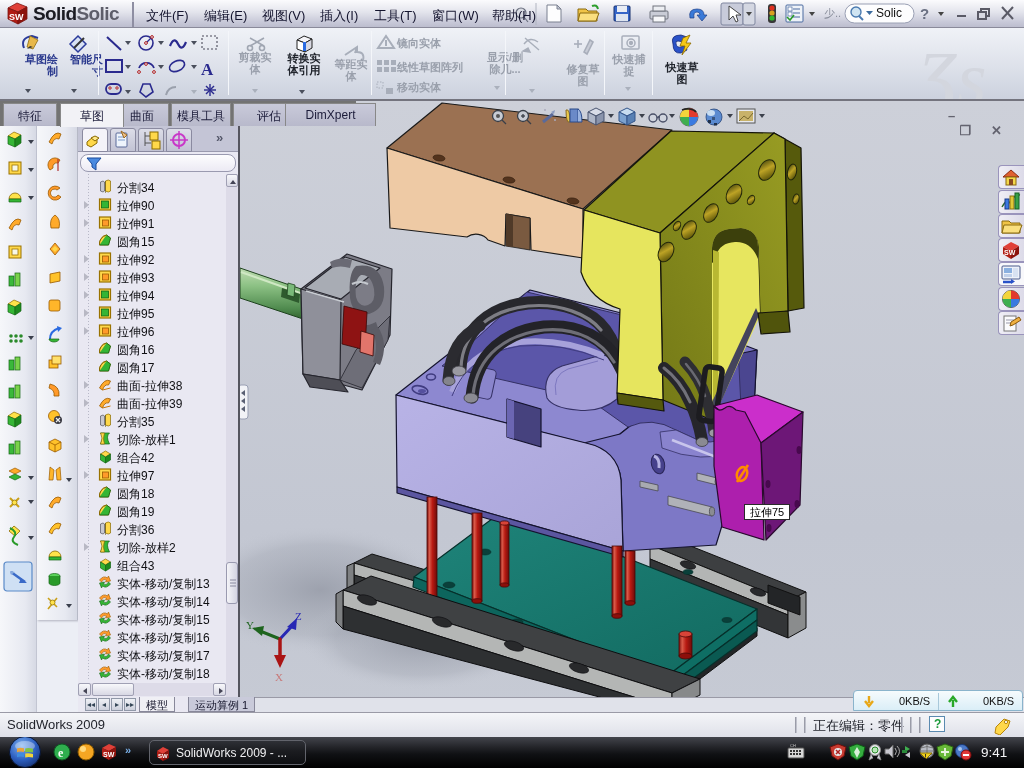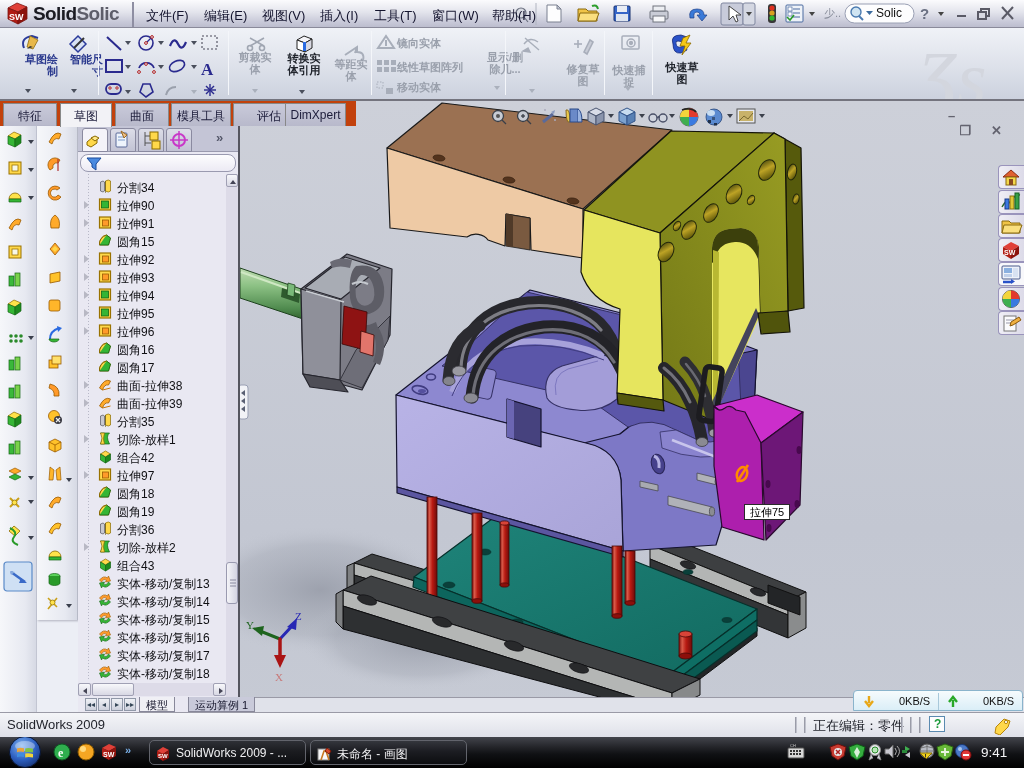--- a/index.html
+++ b/index.html
@@ -19,21 +19,21 @@
 #cmdbar { left:0; top:28px; width:1024px; height:73px;
   background:linear-gradient(#f0f2f7, #dde1ea 55%, #ccd1de); border-bottom:2px solid #74747e; }
 .cmdtxt { position:absolute; font-size:11px; text-align:center; line-height:12px; color:#20242c;font-weight:bold; }
 .gray { color:#9aa0ac !important; }
 .blue { color:#2b3a8e;text-align:right; }
 .vsep { position:absolute; top:3px; width:1px; height:64px; background:#b2b7c6; border-right:1px solid #f4f6fa; }
 .dda { position:absolute; width:0; height:0; border-left:3px solid transparent; border-right:3px solid transparent; border-top:4px solid #4a4f5c; }
 .dda.g { border-top-color:#aab0bc; }
 
 
-#tabstrip { left:0; top:101px; width:356px; height:25px; background:#c2410c; }
+#tabstrip { left:0; top:101px; width:356px; height:25px; background:#737373; }
 .cmtab { position:absolute; top:2px; height:23px; background:linear-gradient(#c9cada,#b8b9cb); border:1px solid #888; border-bottom:none; font-size:12px; color:#1c1c3a; text-align:center; padding-top:4px; }
 .cmtab.active { background:#f2f2f6; height:24px; z-index:3; }
 
 
 #viewport { left:240px; top:101px; width:784px; height:611px; background:linear-gradient(#cdd0d9,#c3c7d2 70%,#c6cad4); overflow:hidden; }
 #vpbottom { left:240px; top:697px; width:784px; height:15px; background:#e0e2ea; border-top:1px solid #9a9aa6; }
 #docbtns { left:948px; top:108px; width:70px; height:18px; color:#63636f; font-weight:bold; font-size:13px; letter-spacing:8px; }
 
 
 #leftbars { left:0; top:126px; width:78px; height:586px; background:#eceef5; }
@@ -654,21 +654,21 @@
 <div class="cmdtxt blue" style="left:6px;top:25px;width:52px">草图绘<br>制</div>
 <div class="cmdtxt blue" style="left:51px;top:25px;width:52px">智能尺<br>寸</div>
 <div class="cmdtxt gray" style="left:233px;top:23px;width:44px">剪裁实<br>体</div>
 <div class="cmdtxt" style="left:281px;top:24px;width:46px">转换实<br>体引用</div>
 <div class="cmdtxt gray" style="left:329px;top:30px;width:44px">等距实<br>体</div>
 <div class="cmdtxt gray" style="left:397px;top:9px;width:60px;text-align:left">镜向实体</div>
 <div class="cmdtxt gray" style="left:397px;top:33px;width:90px;text-align:left">线性草图阵列</div>
 <div class="cmdtxt gray" style="left:397px;top:53px;width:60px;text-align:left">移动实体</div>
 <div class="cmdtxt gray" style="left:480px;top:23px;width:50px">显示/删<br>除几...</div>
 <div class="cmdtxt gray" style="left:561px;top:35px;width:44px">修复草<br>图</div>
-<div class="cmdtxt gray" style="left:607px;top:36px;width:44px">快速捕<br>捉</div>
+<div class="cmdtxt gray" style="left:607px;top:25px;width:44px">快速捕<br>捉</div>
 <div class="cmdtxt" style="left:659px;top:33px;width:46px">快速草<br>图</div>
 
 <div class="vsep" style="left:98px"></div>
 <div class="vsep" style="left:371px"></div>
 <div class="vsep" style="left:228px"></div>
 <div class="vsep" style="left:505px"></div>
 <div class="vsep" style="left:604px"></div>
 <div class="vsep" style="left:652px"></div>
 
 <div class="dda" style="left:25px;top:61px"></div>
@@ -684,25 +684,25 @@
 <div class="dda g" style="left:252px;top:61px"></div>
 <div class="dda" style="left:299px;top:62px"></div>
 <div class="dda g" style="left:494px;top:38px"></div>
 <div class="dda g" style="left:494px;top:58px"></div>
 <div class="dda g" style="left:529px;top:61px"></div>
 <div class="dda g" style="left:625px;top:59px"></div>
 </div>
 
 <div class="abs" id="tabstrip">
   <div class="cmtab" style="left:3px;width:54px">特征</div>
-  <div class="cmtab active" style="left:60px;width:52px">草图</div>
+  <div class="cmtab active" style="left:60px;width:64px">草图</div>
   <div class="cmtab" style="left:115px;width:54px">曲面</div>
   <div class="cmtab" style="left:171px;width:60px">模具工具</div>
   <div class="cmtab" style="left:233px;width:72px">评估</div>
-  <div class="cmtab" style="left:285px;width:61px">DimXpert</div>
+  <div class="cmtab" style="left:285px;width:91px">DimXpert</div>
 </div>
 
 <div class="abs" id="leftbars">
       <div id="col1"></div>
       <div id="col2"></div>
 <svg style="position:absolute;left:0;top:0" width="78" height="586" viewBox="0 126 78 586">
 <defs>
   <g id="icub">
             <polygon points="0,4 6,0 13,3 7,7" fill="#ffe24a" stroke="#8a6a00" stroke-width="0.7"></polygon>
             <polygon points="0,4 7,7 7,15 0,12" fill="#35b535" stroke="#156515" stroke-width="0.7"></polygon>
@@ -1229,27 +1229,20 @@
   <text x="981" y="20" font-size="13.5" fill="#f4f4f6" font-family="Liberation Sans">9:41</text>
 </svg>
 <div class="taskbtn" style="left:149px;width:157px;background:linear-gradient(#2e3036,#1b1c20 45%,#0e0f12)">
   <svg style="position:absolute;left:5px;top:5px" width="16" height="16">
           <polygon points="2,5 8,1 14,4 8,8" fill="#e04038"></polygon>
           <polygon points="2,5 8,8 8,15 2,11" fill="#b01c14"></polygon>
           <polygon points="8,8 14,4 14,12 8,15" fill="#8c130d"></polygon>
           <text x="3" y="12" font-size="6" font-weight="bold" fill="#fff">SW</text>
         </svg>
   SolidWorks 2009 - ...</div>
-<div class="taskbtn" style="left:310px;width:157px">
-  <svg style="position:absolute;left:6px;top:5px" width="16" height="16">
-          <rect x="1" y="3" width="11" height="11" fill="#f8f8fa" stroke="#888"></rect>
-          <path d="M4,14 l3,-9 l2,0 l3,9" stroke="#c87820" stroke-width="1.6" fill="none"></path>
-          <path d="M10,2 l4,3 l-2,3 l-4,-3 Z" fill="#d84828" stroke="#7a1808"></path>
-        </svg>
-  未命名 - 画图</div>
 </div>
 
 <div class="rtab" style="top:165px"><svg width="24" height="22">
         <path d="M4,11 L12,4 L20,11 Z" fill="#e06030" stroke="#8a2a10"></path>
         <rect x="7" y="11" width="10" height="8" fill="#f4d84a" stroke="#8a6a10"></rect>
         <rect x="10" y="13" width="4" height="6" fill="#8a4a20"></rect>
       </svg></div>
 <div class="rtab" style="top:190px"><svg width="24" height="22">
         <path d="M3,16 q5,-9 8,-4 q4,-9 10,-8" stroke="#2a6a2a" fill="none" stroke-width="1.4"></path>
         <rect x="6" y="8" width="4" height="10" fill="#3a7ae0" stroke="#1a3a8a"></rect>

